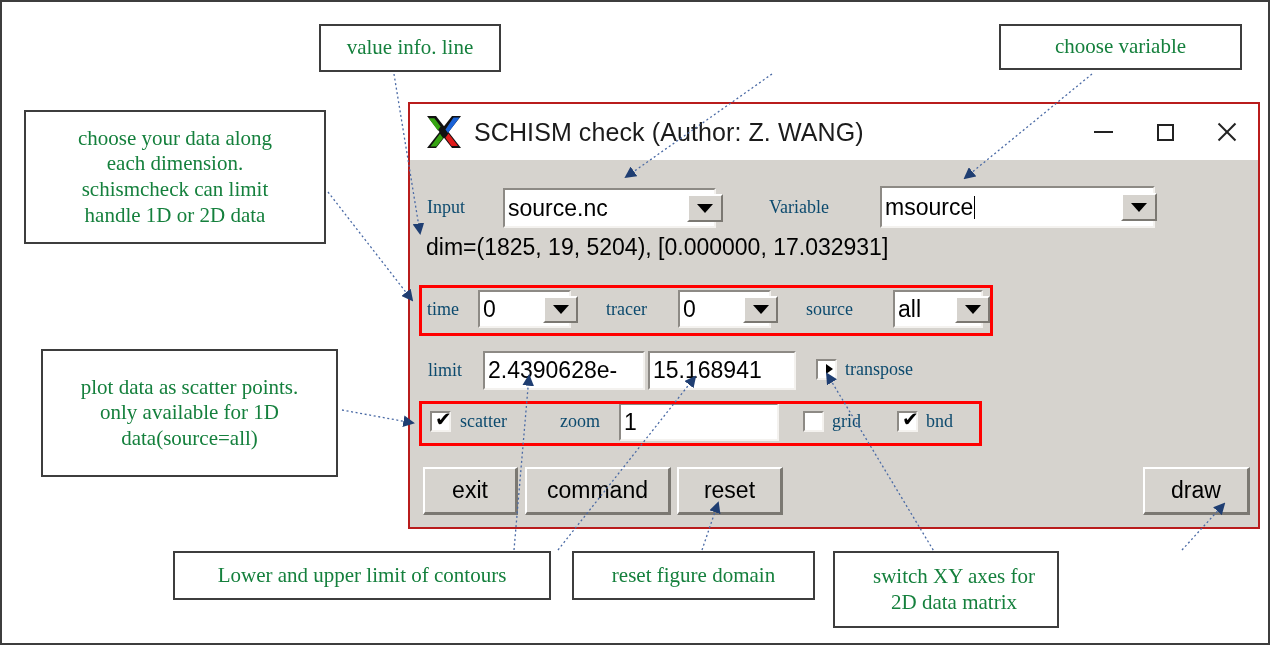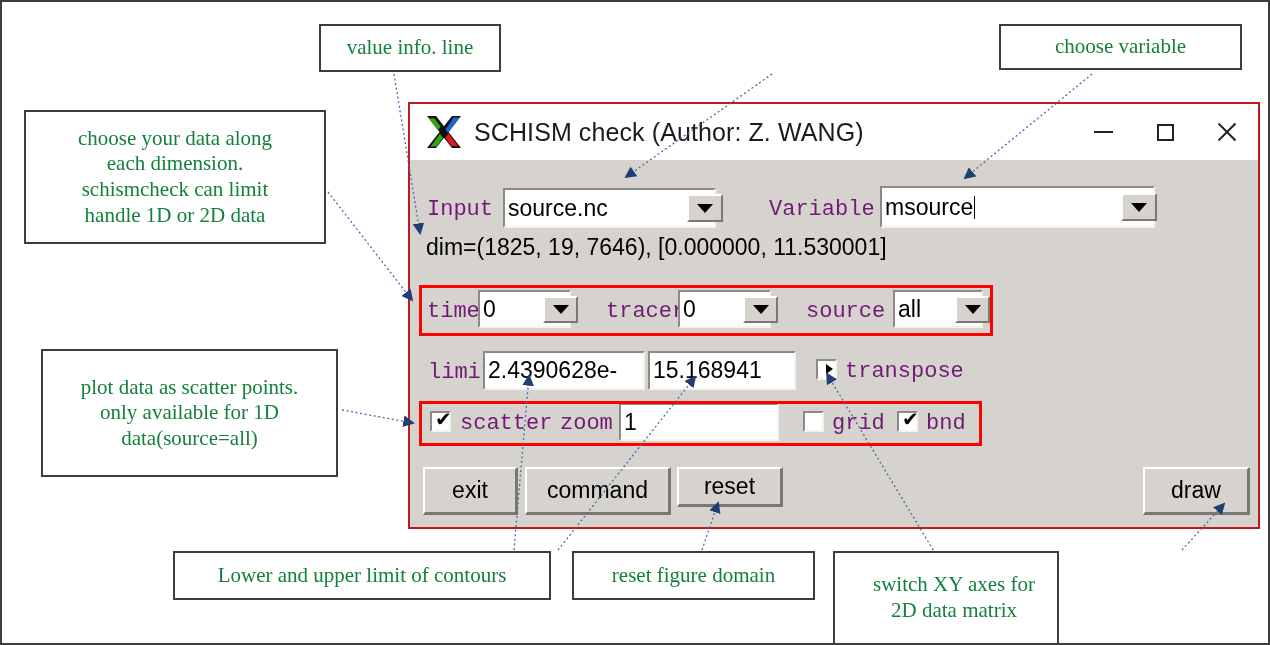--- a/index.html
+++ b/index.html
@@ -122,23 +122,23 @@
   .glyph-close::after  { transform: rotate(-45deg); }
 
   
   .client {
     position: relative;
     height: 365px;
     background: #d6d3ce;
   }
 
   .lbl {
-    font-family: Liberation Mono, monospace;
-    font-size: 22px;
-    color: #701a75;
+    font-family: Liberation Serif, serif;
+    font-size: 18px;
+    color: #0c4a6e;
     white-space: nowrap;
   }
 
   
   .field {
     position: absolute;
     box-sizing: border-box;
     background: #ffffff;
     border-top: 2px solid #8d8a85;
     border-left: 2px solid #8d8a85;
@@ -324,21 +324,21 @@
       <div class="lbl" style="position:absolute;left:359px;top:37px;">Variable</div>
 
       <div class="field" style="left:470px;top:26px;width:275px;height:42px;">
         <span class="val">msource</span>
           <span class="caret"></span>
       </div>
       <div class="dropbtn" style="left:711px;top:33px;width:36px;height:28px;">
         <span class="arrow-down"></span>
       </div>
 
-      <div class="info-line" style="left:16px;top:74px;">dim=(1825, 19, 7646), [0.000000, 11.530001]</div>
+      <div class="info-line" style="left:16px;top:74px;">dim=(1825, 19, 5204), [0.000000, 17.032931]</div>
 
       <div class="lbl" style="position:absolute;left:17px;top:139px;">time</div>
       <div class="field" style="left:68px;top:130px;width:93px;height:38px;">
         <span class="val">0</span>
       </div>
       <div class="dropbtn" style="left:133px;top:136px;width:35px;height:27px;">
         <span class="arrow-down"></span>
       </div>
 
       <div class="lbl" style="position:absolute;left:196px;top:139px;">tracer</div>
@@ -383,21 +383,21 @@
       <div class="cbox" style="left:393px;top:251px;"></div>
       <div class="lbl" style="position:absolute;left:422px;top:251px;">grid</div>
 
       <div class="cbox" style="left:487px;top:251px;">
         <span class="tick">✔</span>
       </div>
       <div class="lbl" style="position:absolute;left:516px;top:251px;">bnd</div>
 
       <div class="btn" style="left:13px;top:307px;width:95px;height:48px;">exit</div>
       <div class="btn" style="left:115px;top:307px;width:146px;height:48px;">command</div>
-      <div class="btn" style="left:267px;top:307px;width:106px;height:40px;">reset</div>
+      <div class="btn" style="left:267px;top:307px;width:106px;height:48px;">reset</div>
       <div class="btn" style="left:733px;top:307px;width:107px;height:48px;">draw</div>
     </div>
   </div>
 
   <div class="redbox" style="left:417px;top:283px;width:574px;height:51px;"></div>
   <div class="redbox" style="left:417px;top:399px;width:563px;height:45px;"></div>
 
   <div class="callout" style="left:317px;top:22px;width:182px;height:48px;">value info. line</div>
 
 
@@ -409,17 +409,17 @@
 handle 1D or 2D data</div>
 
   <div class="callout" style="left:39px;top:347px;width:297px;height:128px;">plot data as scatter points.
 only available for 1D
 data(source=all)</div>
 
   <div class="callout" style="left:171px;top:549px;width:378px;height:49px;">Lower and upper limit of contours</div>
 
   <div class="callout" style="left:570px;top:549px;width:243px;height:49px;">reset figure domain</div>
 
-  <div class="callout" style="left:831px;top:549px;width:226px;height:94px;padding-left:24px;">switch XY axes for
+  <div class="callout" style="left:831px;top:549px;width:226px;height:77px;padding-left:24px;">switch XY axes for
 2D data matrix</div>
 
 
 </div>
 
 </body></html>

